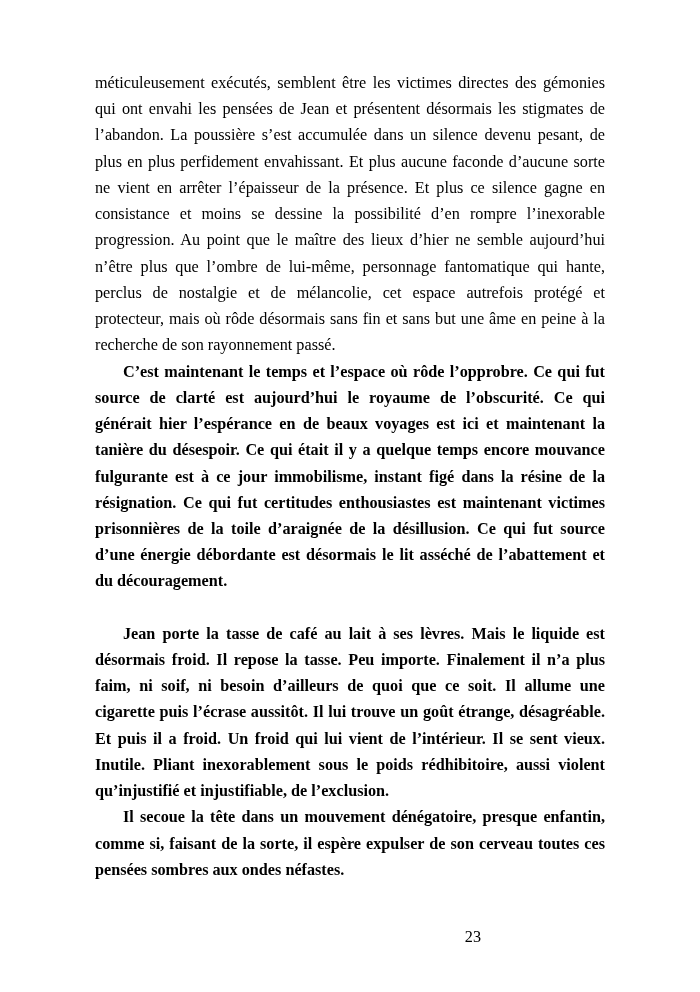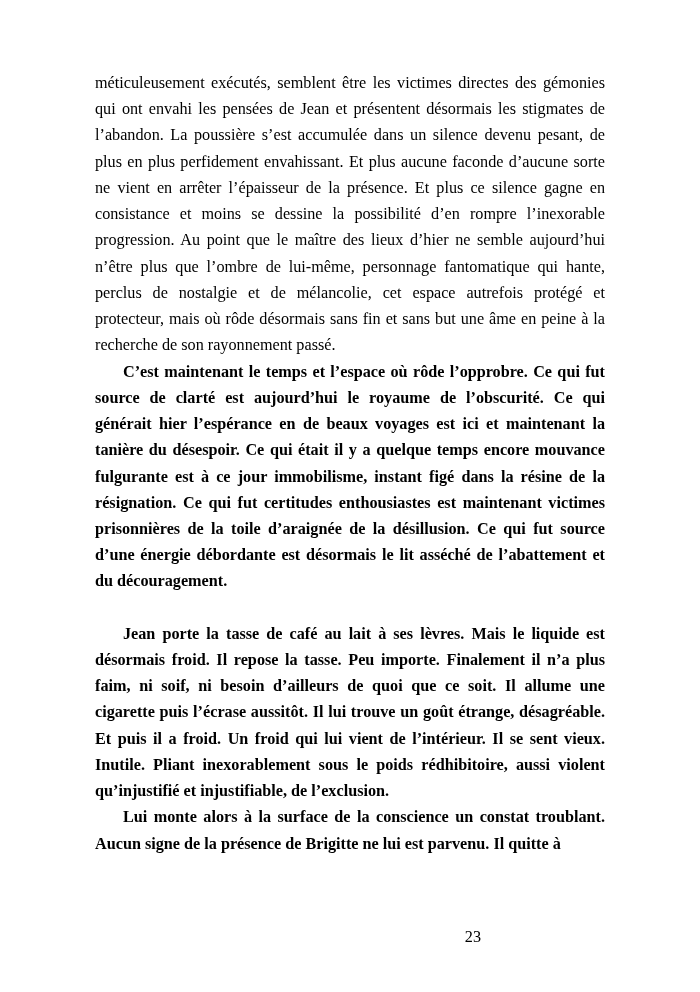--- a/index.html
+++ b/index.html
@@ -56,16 +56,16 @@
 </style>
 </head>
 <body>
 
 <div class="page">
   <div class="text-column">
     <p class="para">méticuleusement exécutés, semblent être les victimes directes des gémonies qui ont envahi les pensées de Jean et présentent désormais les stigmates de l’abandon. La poussière s’est accumulée dans un silence devenu pesant, de plus en plus perfidement envahissant. Et plus aucune faconde d’aucune sorte ne vient en arrêter l’épaisseur de la présence. Et plus ce silence gagne en consistance et moins se dessine la possibilité d’en rompre l’inexorable progression. Au point que le maître des lieux d’hier ne semble aujourd’hui n’être plus que l’ombre de lui-même, personnage fantomatique qui hante, perclus de nostalgie et de mélancolie, cet espace autrefois protégé et protecteur, mais où rôde désormais sans fin et sans but une âme en peine à la recherche de son rayonnement passé.</p>
     <p class="para indent">C’est maintenant le temps et l’espace où rôde l’opprobre. Ce qui fut source de clarté est aujourd’hui le royaume de l’obscurité. Ce qui générait hier l’espérance en de beaux voyages est ici et maintenant la tanière du désespoir. Ce qui était il y a quelque temps encore mouvance fulgurante est à ce jour immobilisme, instant figé dans la résine de la résignation. Ce qui fut certitudes enthousiastes est maintenant victimes prisonnières de la toile d’araignée de la désillusion. Ce qui fut source d’une énergie débordante est désormais le lit asséché de l’abattement et du découragement.</p>
     <div class="gap"></div>
     <p class="para indent">Jean porte la tasse de café au lait à ses lèvres. Mais le liquide est désormais froid. Il repose la tasse. Peu importe. Finalement il n’a plus faim, ni soif, ni besoin d’ailleurs de quoi que ce soit. Il allume une cigarette puis l’écrase aussitôt. Il lui trouve un goût étrange, désagréable. Et puis il a froid. Un froid qui lui vient de l’intérieur. Il se sent vieux. Inutile. Pliant inexorablement sous le poids réd­hibitoire, aussi violent qu’injustifié et injustifiable, de l’exclusion.</p>
-    <p class="para indent">Lui monte alors à la surface de la conscience un constat troublant. Aucun signe de la présence de Brigitte ne lui est parvenu. Il quitte à</p>
+    <p class="para indent">Il secoue la tête dans un mouvement dénégatoire, presque enfantin, comme si, faisant de la sorte, il espère expulser de son cerveau toutes ces pensées sombres aux ondes néfastes.</p>
   </div>
   <div class="page-number">23</div>
 </div>
 
 </body></html>

